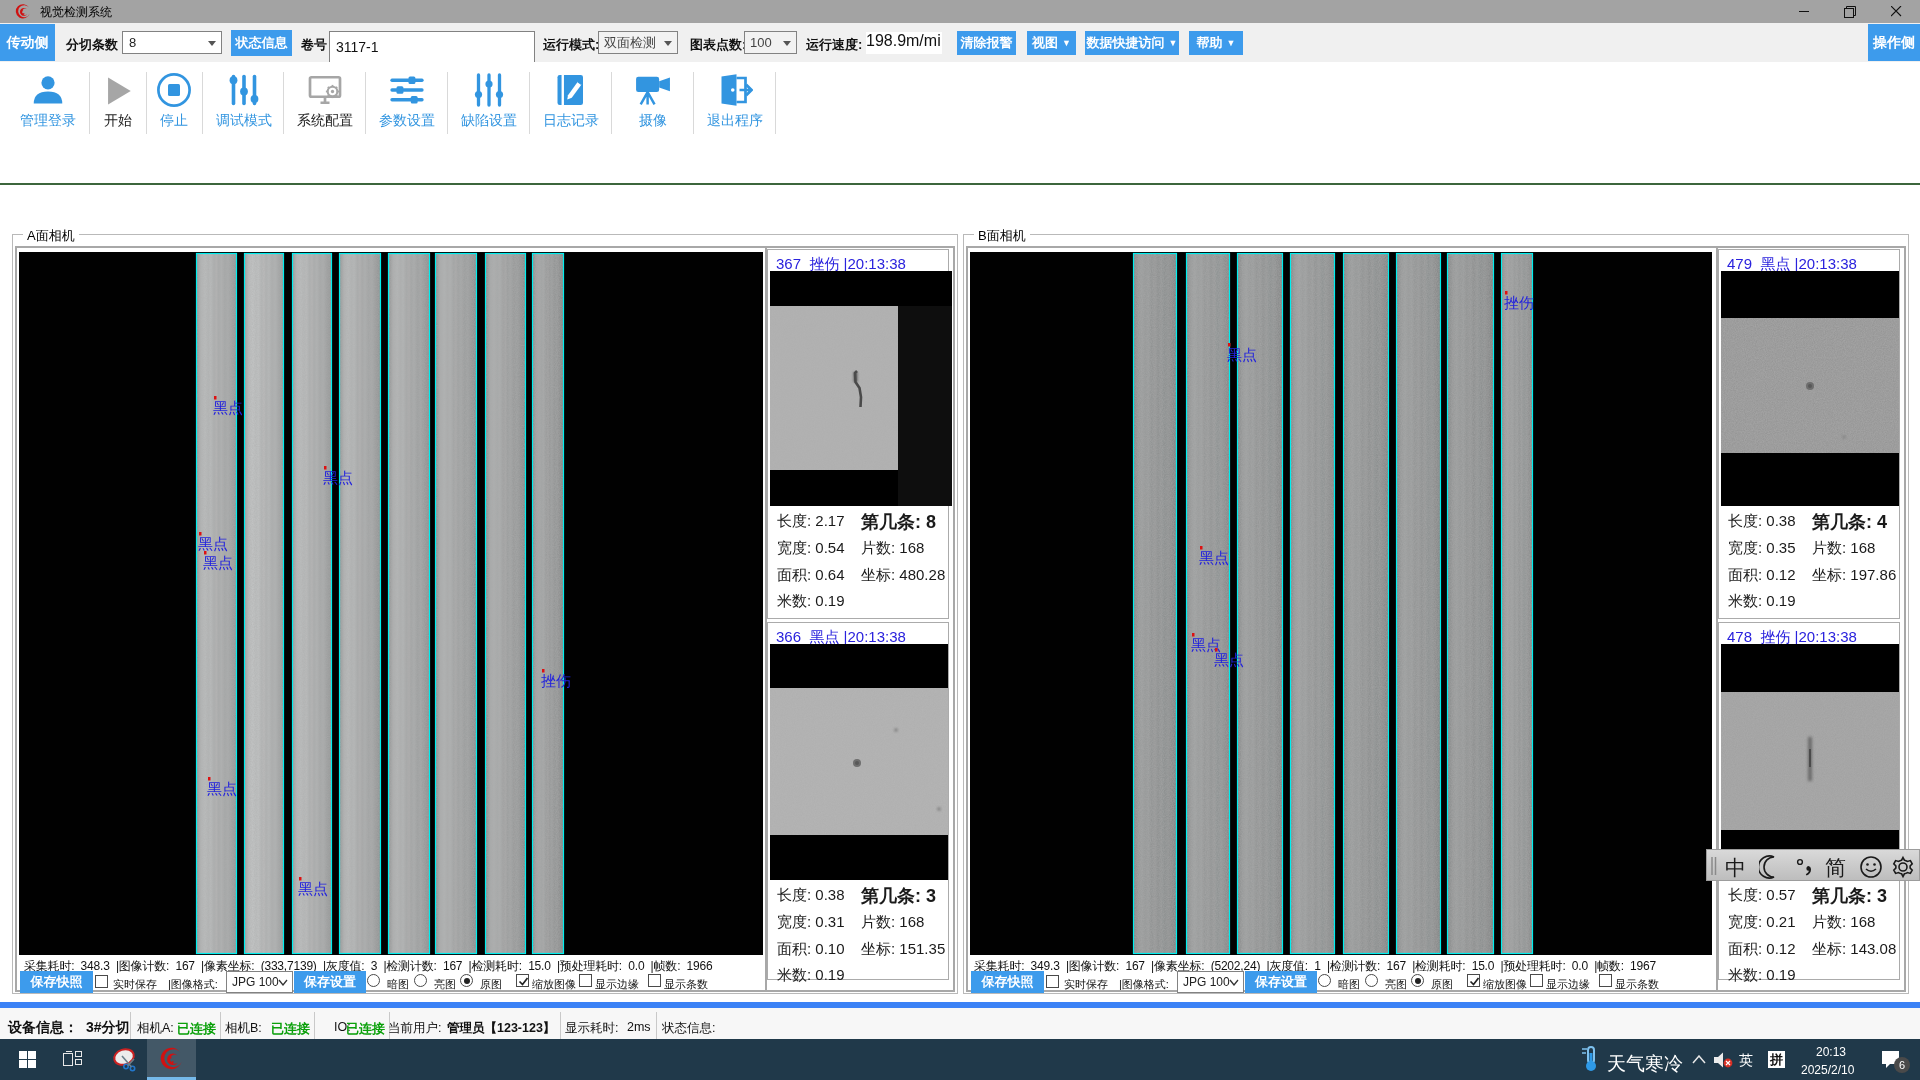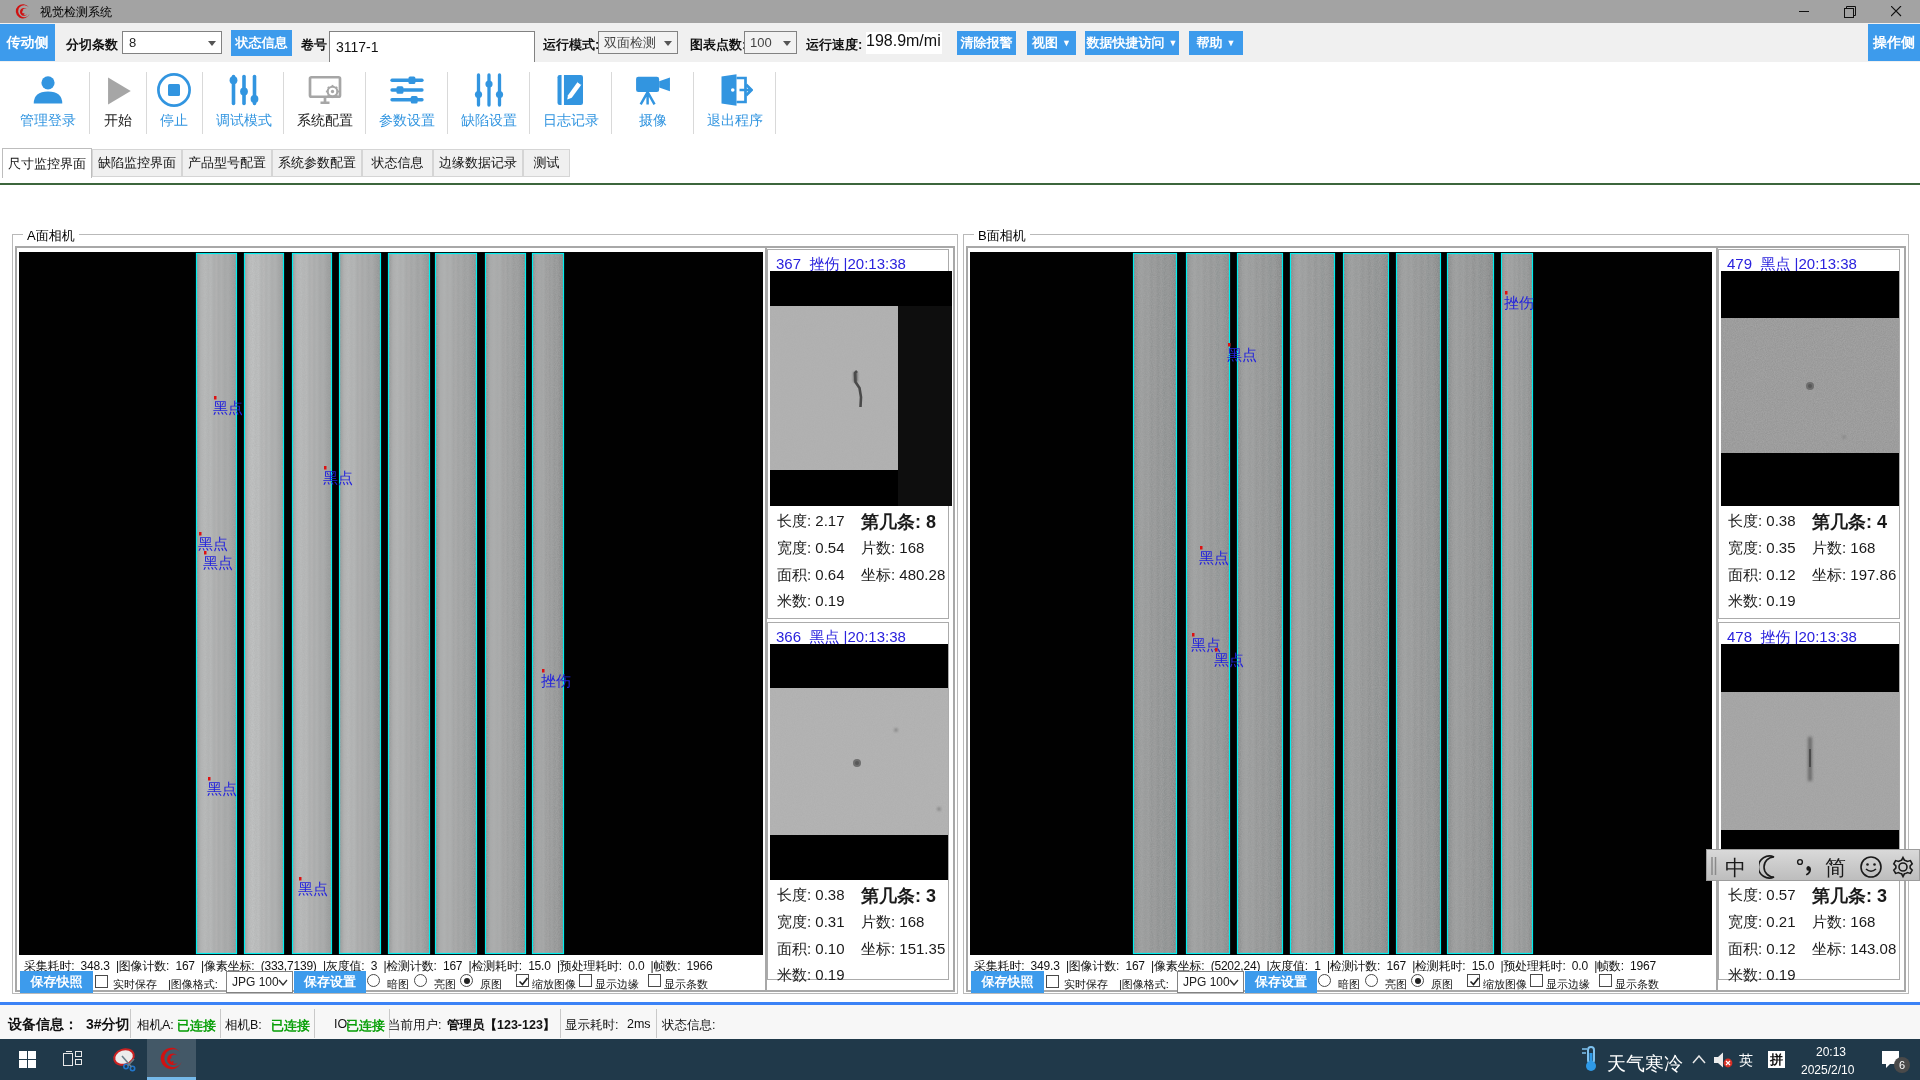--- a/index.html
+++ b/index.html
@@ -48,21 +48,21 @@
   .radio .dot { position:absolute; left:2.5px; top:2.5px; width:6px; height:6px; border-radius:50%; background:#222; }
   .checkbox svg { position:absolute; left:0px; top:0px; }
 
   .defcol { position:absolute; background:#fff; }
   .defcard { position:absolute; background:#fff; border:1px solid #ababab; }
   .def-head { position:absolute; left:8px; top:5px; font-size:15px; color:#2a22dd; white-space:nowrap; }
   .def-stat { position:absolute; font-size:15px; color:#1a1a1a; white-space:nowrap; }
   .def-stat b.big { font-size:18px; }
 
   
-  .statusbar { left:0; top:1002px; width:1920px; height:37px; background:#f7f7f7; border-top:3px solid #3b82f6; }
+  .statusbar { left:0; top:1002px; width:1920px; height:37px; background:#f7f7f7; border-top:6px solid #3b82f6; }
   .sb-item { position:absolute; top:12px; font-size:12.5px; color:#111; white-space:nowrap; }
   .sb-div { position:absolute; top:4px; width:1px; height:29px; background:#c9c9c9; }
   .green { color:#0aa00a; font-weight:bold; font-size:13px; }
 
   
   .taskbar { left:0; top:1039px; width:1920px; height:41px; background:#20394a; }
   .tb-ico { position:absolute; display:flex; align-items:center; justify-content:center; }
   .tray-text { position:absolute; color:#fff; font-size:19px; white-space:nowrap; }
 
   
@@ -268,29 +268,20 @@
       <div class="act-div" style="left:202px"></div>
       <div class="act-div" style="left:283px"></div>
       <div class="act-div" style="left:365px"></div>
       <div class="act-div" style="left:447px"></div>
       <div class="act-div" style="left:529px"></div>
       <div class="act-div" style="left:611px"></div>
       <div class="act-div" style="left:693px"></div>
       <div class="act-div" style="left:775px"></div>
     </div>
 
-  <div class="abs maintabs" id="maintabs">
-      <div class="tab active" style="left:2px;width:90px">尺寸监控界面</div>
-      <div class="tab" style="left:92px;width:90px">缺陷监控界面</div>
-      <div class="tab" style="left:182px;width:90px">产品型号配置</div>
-      <div class="tab" style="left:272px;width:90px">系统参数配置</div>
-      <div class="tab" style="left:362px;width:71px">状态信息</div>
-      <div class="tab" style="left:433px;width:90px">边缘数据记录</div>
-      <div class="tab" style="left:523px;width:47px">测试</div>
-    </div>
   <div class="abs greenline"></div>
 
   <div id="panels">
       <div class="abs groupbox" style="left:12px;top:234px;width:946px;height:760px">
         <span class="grouplegend" style="left:10px">A面相机</span>
       </div>
       <div class="abs innerpanel" style="left:15px;top:246px;width:940px;height:746px"></div>
       <div class="abs" style="left:19px;top:252px;width:744px;height:703px;z-index:5">
         <svg width="744" height="703" viewBox="0 0 744 703" style="display:block">
           <defs>

